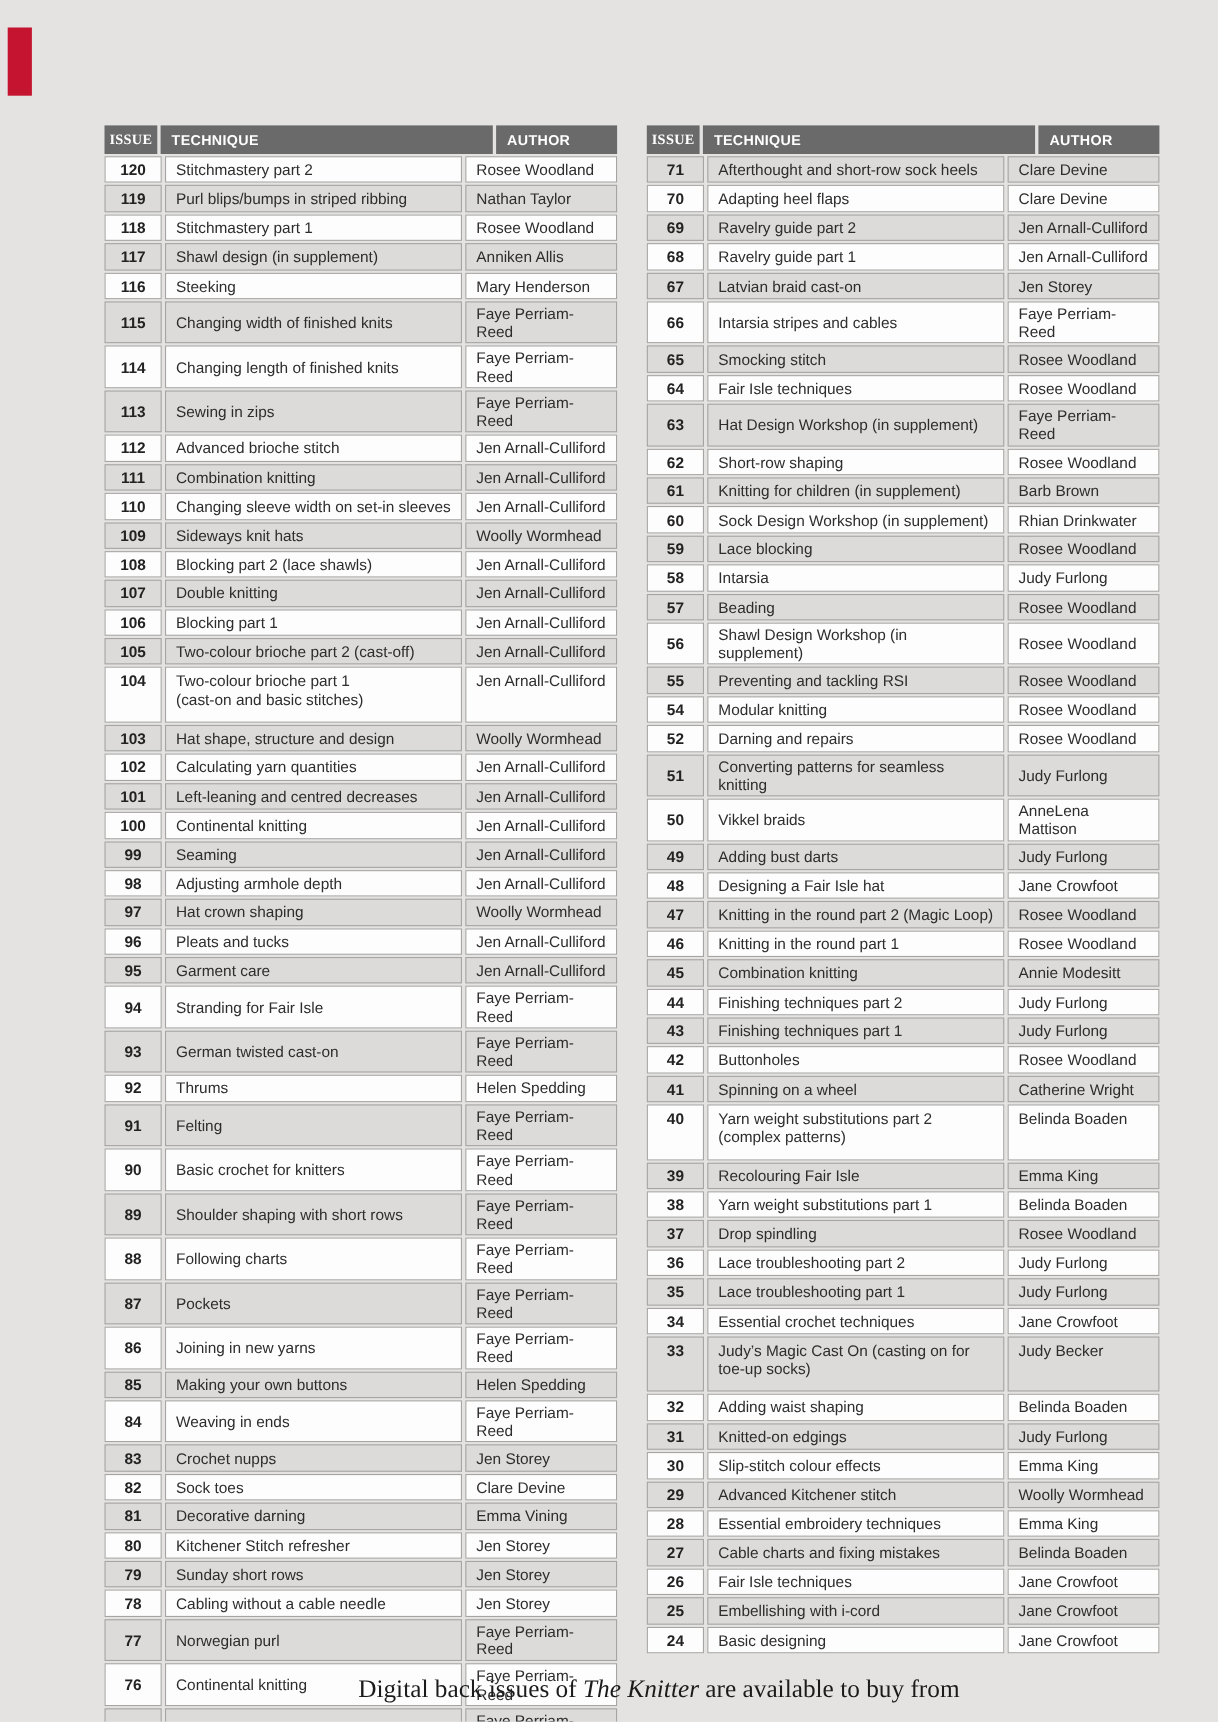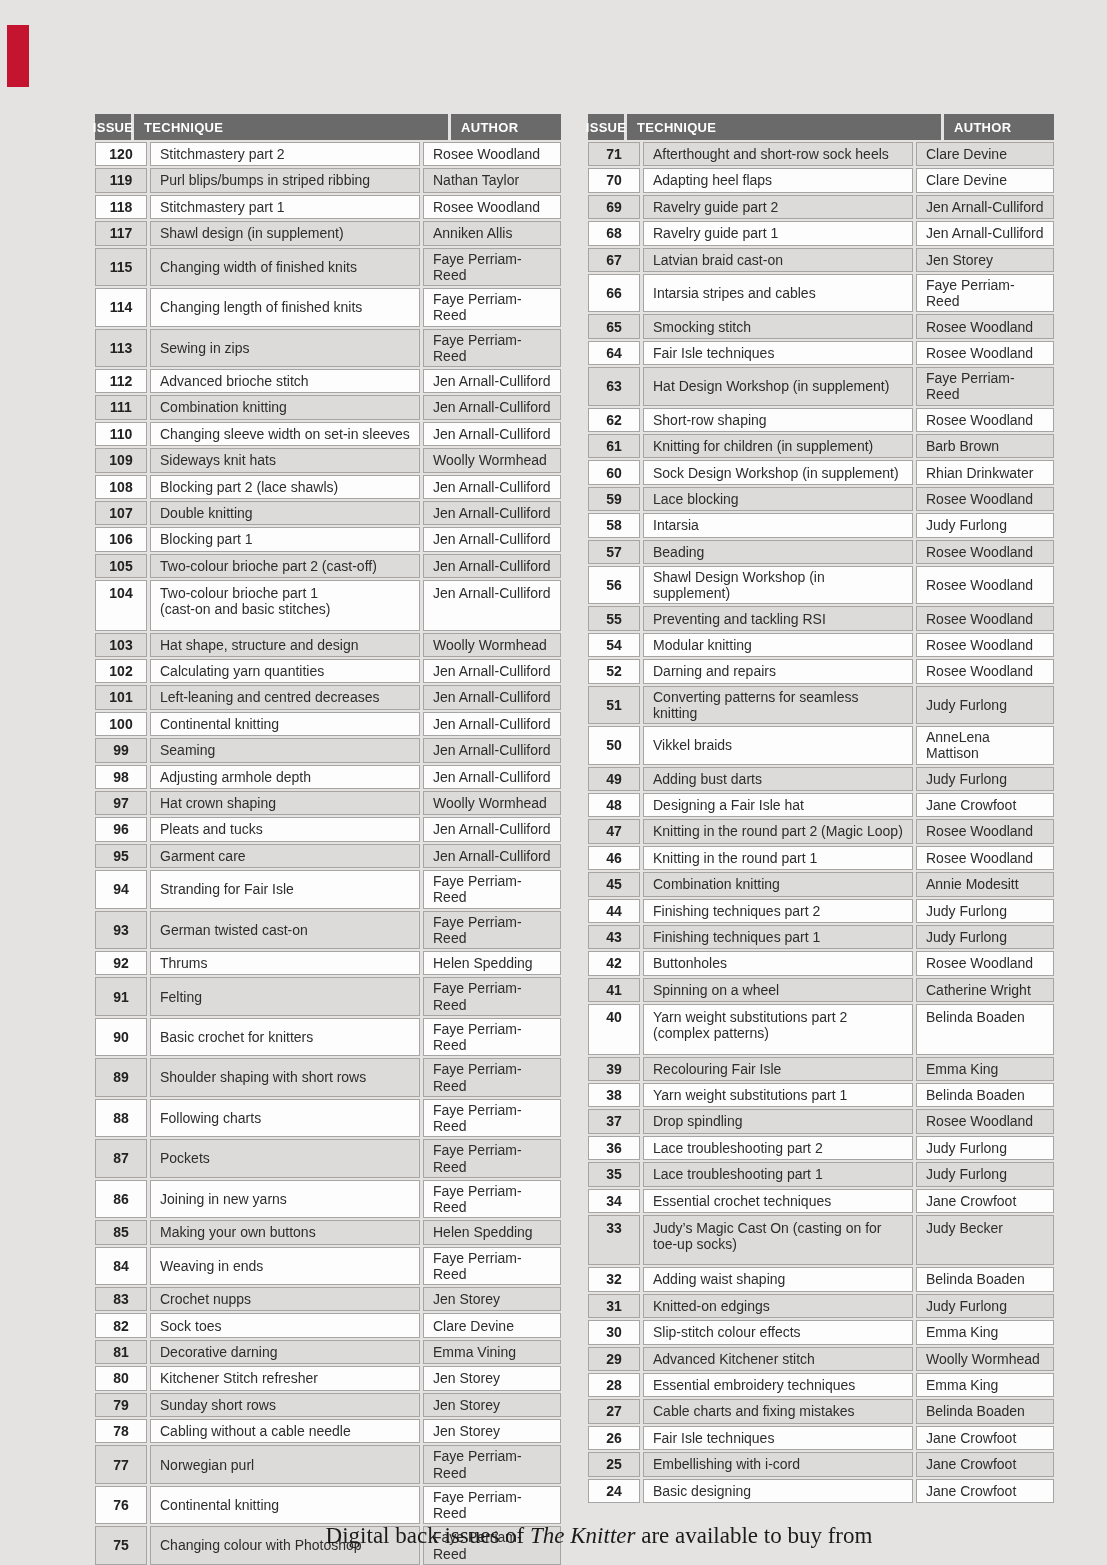--- a/index.html
+++ b/index.html
@@ -21,21 +21,21 @@
     display:flex; gap:27px;
   }
   .issue-table { flex:0 0 466px; width:466px; }
   .thead { display:flex; gap:3px; margin-bottom:2px; }
   .th {
     background:#6b6a6a; color:#ffffff;
     font-weight:bold; font-size:13px; letter-spacing:0.3px;
     min-height:26px; display:flex; align-items:center;
     box-sizing:border-box;
   }
-  .th-issue { width:36px; justify-content:center; }
+  .th-issue { width:48px; justify-content:center;font-family:Liberation Serif, serif; }
   .th-tech  { flex:1; padding-left:10px; }
   .th-author{ width:110px; padding-left:10px; }
 
   .row { display:flex; gap:3px; margin-bottom:2px; }
   .cell {
     box-sizing:border-box;
     border:1px solid #a6a5a4;
     min-height:24.4px;
     display:flex; align-items:center;
     font-size:14px; color:#2d2d2d; line-height:1.16;
@@ -89,20 +89,25 @@
   </div>
       <div class="row row-white">
     <div class="cell cell-issue">118</div>
     <div class="cell cell-tech">Stitchmastery part 1</div>
     <div class="cell cell-author">Rosee Woodland</div>
   </div>
       <div class="row row-gray">
     <div class="cell cell-issue">117</div>
     <div class="cell cell-tech">Shawl design (in supplement)</div>
     <div class="cell cell-author">Anniken Allis</div>
+  </div>
+      <div class="row row-white">
+    <div class="cell cell-issue">116</div>
+    <div class="cell cell-tech">Steeking</div>
+    <div class="cell cell-author">Mary Henderson</div>
   </div>
       <div class="row row-gray">
     <div class="cell cell-issue">115</div>
     <div class="cell cell-tech">Changing width of finished knits</div>
     <div class="cell cell-author">Faye Perriam-Reed</div>
   </div>
       <div class="row row-white">
     <div class="cell cell-issue">114</div>
     <div class="cell cell-tech">Changing length of finished knits</div>
     <div class="cell cell-author">Faye Perriam-Reed</div>

